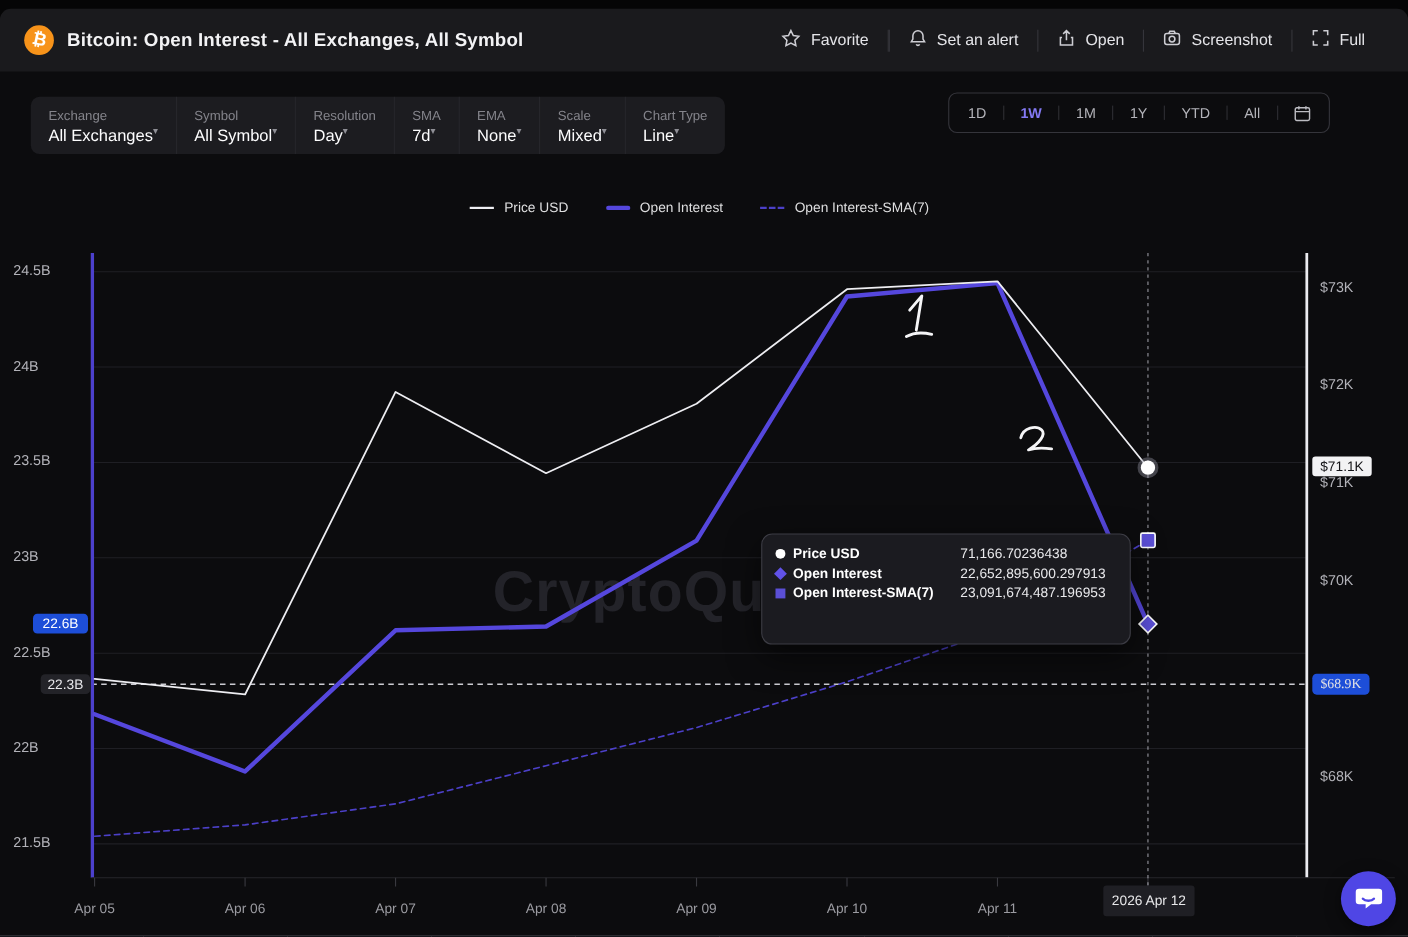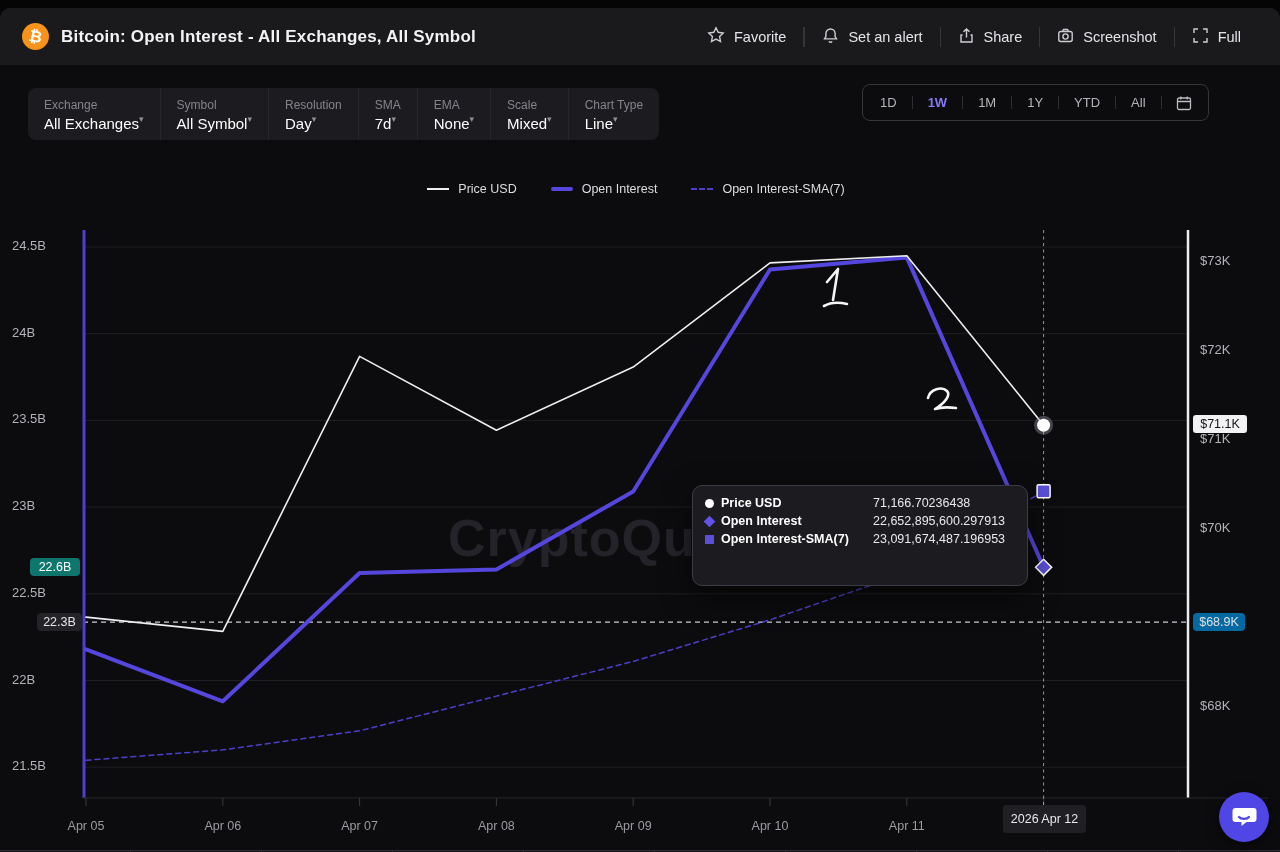--- a/index.html
+++ b/index.html
@@ -45,24 +45,24 @@
   
   .watermark{position:absolute;left:448px;top:500px;font-size:52px;font-weight:700;color:#232329;letter-spacing:1px;z-index:1;}
   #chart-svg{position:absolute;left:0;top:0;z-index:2;}
   #anno-svg{position:absolute;left:0;top:0;z-index:4;pointer-events:none;}
   .layer{position:absolute;left:0;top:0;width:1280px;height:852px;z-index:3;pointer-events:none;}
   .tickL{position:absolute;left:12px;width:62px;text-align:left;color:#b2b2b8;font-size:13px;}
   .tickR{position:absolute;left:1200px;width:62px;text-align:left;color:#b2b2b8;font-size:13px;}
   .xlab{position:absolute;width:90px;text-align:center;color:#9b9ba1;font-size:12.5px;top:811px;}
   
   .badge{position:absolute;z-index:5;font-size:12.5px;text-align:center;padding:2px 0;border-radius:4px;transform:translateY(-50%);}
-  .badge-oi-cur{left:30px;width:50px;background:#0f766e;color:#fff;}
+  .badge-oi-cur{left:30px;width:50px;background:#1d4ed8;color:#fff;}
   .badge-oi-ref{left:37px;width:45px;background:#232328;color:#e6e6ea;}
   .badge-px-cur{left:1193px;width:54px;background:#f2f2f4;color:#141418;border-radius:3px;}
-  .badge-px-ref{left:1193px;width:52px;background:#0369a1;color:#e0e0e4;}
+  .badge-px-ref{left:1193px;width:52px;background:#1d4ed8;color:#e0e0e4;font-family:Liberation Serif, serif;}
   .badge-date{position:absolute;left:1003px;top:797px;width:83px;height:28px;background:#1f1f24;border-radius:3px;z-index:5;
               color:#e8e8ea;font-size:12.5px;display:flex;align-items:center;justify-content:center;}
   
   .tooltip{position:absolute;left:692px;top:477px;width:336px;height:101px;background:#1b1b20;border:1px solid #3c3c44;
            border-radius:10px;z-index:6;padding:8px 12px 8px 12px;box-shadow:0 10px 30px rgba(0,0,0,.55);}
   .tt-title{color:#fff;font-size:13px;font-weight:700;text-align:center;margin-bottom:5px;}
   .tt-row{display:grid;grid-template-columns:16px 152px 1fr;align-items:center;height:18px;}
   .tt-name{color:#fff;font-size:12.5px;font-weight:700;}
   .tt-val{color:#e9e9ec;font-size:12.5px;}
   .mk{width:9px;height:9px;display:inline-block;}
@@ -102,21 +102,21 @@
                 <path d="M8.5 2a4.6 4.6 0 0 1 4.6 4.6v2.9l1.4 2.4H2.5l1.4-2.4V6.6A4.6 4.6 0 0 1 8.5 2z"></path>
                 <path d="M7 14.2a1.6 1.6 0 0 0 3 0"></path>
               </svg></span>
           <span>Set an alert</span>
         </button>
         <div class="sep"></div>
         <button class="act">
           <span><svg width="17" height="17" viewBox="0 0 17 17">
                 <path d="M8.5 10.5V2.2M5.5 4.8L8.5 1.9l3 2.9M4.5 8H3v7h11V8h-1.5"></path>
               </svg></span>
-          <span>Share</span>
+          <span>Open</span>
         </button>
         <div class="sep"></div>
         <button class="act">
           <span><svg width="17" height="17" viewBox="0 0 17 17">
                 <rect x="1.8" y="4.5" width="13.4" height="10" rx="2"></rect>
                 <path d="M5.5 4.5l1-2h4l1 2"></path>
                 <circle cx="8.5" cy="9.5" r="2.6"></circle>
               </svg></span>
           <span>Screenshot</span>
         </button>

